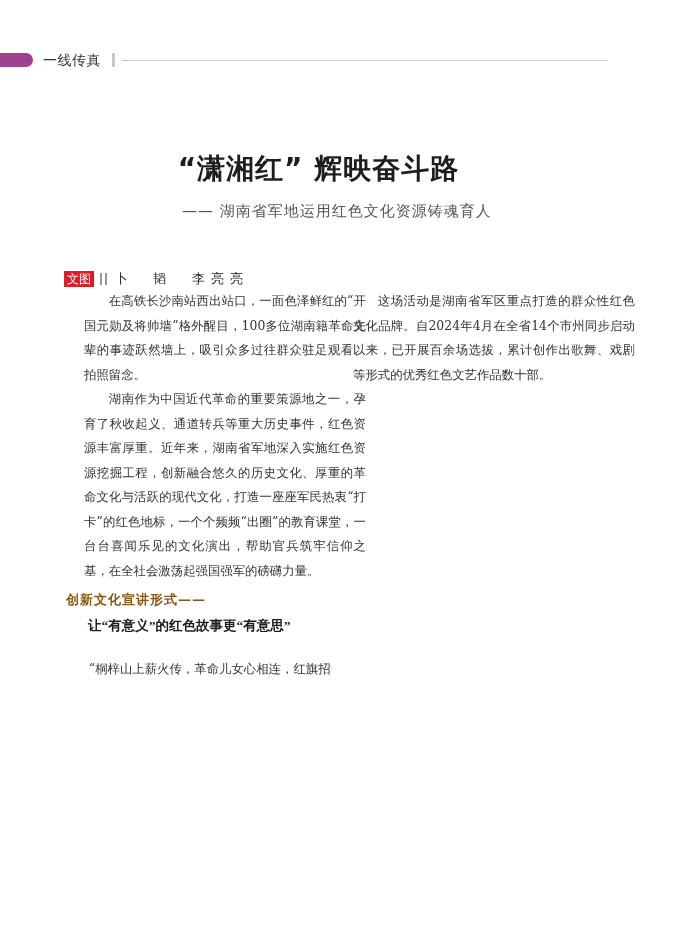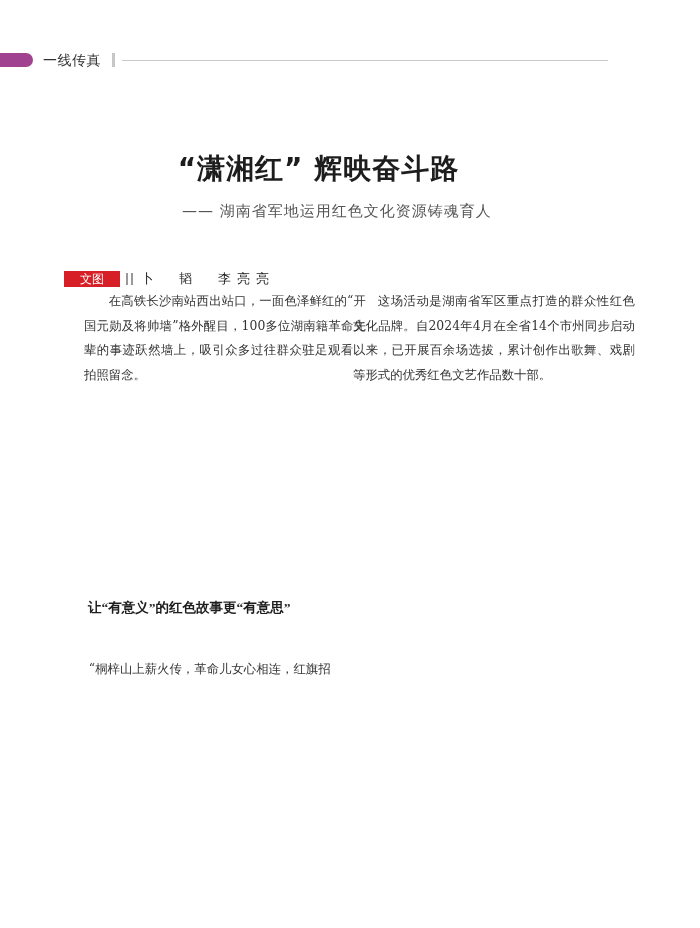--- a/index.html
+++ b/index.html
@@ -12,21 +12,21 @@
   .section-label { position: absolute; left: 43px; top: 0; font-family: "DejaVu Sans", "Liberation Sans", sans-serif; font-size: 14px; color: #333; letter-spacing: 0.5px; line-height: 20px; }
   .section-sep { position: absolute; left: 112px; top: 3px; width: 3px; height: 14px; background: #c7c7c7; }
   .section-rule { position: absolute; left: 122px; top: 10px; right: 0; height: 1px; background: #c9c9c9; }
 
   
   .title { position: absolute; top: 150px; left: 0; width: 637px; text-align: center; font-family: "DejaVu Sans", "Liberation Sans", sans-serif; font-weight: bold; font-size: 28px; color: #1d1d1d; letter-spacing: 1px; }
   .subtitle { position: absolute; top: 202px; left: 182px; font-family: "DejaVu Sans", "Liberation Sans", sans-serif; font-size: 15px; color: #555; letter-spacing: 1px; }
 
   
   .byline { position: absolute; top: 270px; left: 64px; height: 18px; display: flex; align-items: center; font-family: "DejaVu Sans", "Liberation Sans", sans-serif; font-size: 13px; }
-  .byline-badge { background: #d61f26; color: #fff; font-size: 12px; padding: 0 16px; line-height: 16px; }
+  .byline-badge { background: #d61f26; color: #fff; font-size: 12px; padding: 0 3px; line-height: 16px; }
   .byline-sep { width: 2px; height: 12px; background: #999; margin: 0 3px 0 6px; }
   .byline-sep2 { width: 2px; height: 12px; background: #999; margin-right: 8px; }
   .byline-author { font-weight: normal; color: #222; margin-right: 20px; letter-spacing: 6px; }
 
   
   .col { position: absolute; width: 282px; font-size: 12.4px; line-height: 24.5px; color: #333; text-align: justify; }
   .col p { text-indent: 2em; }
   .col-left { left: 64px; top: 289px; margin-left: 20px; }
   .col-right { left: 353px; top: 289px; }
 
@@ -73,23 +73,25 @@
 <div class="byline">
   <span class="byline-badge">文图</span>
   <span class="byline-sep"></span>
   <span class="byline-sep2"></span>
   <span class="byline-author">卜　韬</span>
   <span class="byline-author">李亮亮</span>
 </div>
 
 <div class="col col-left">
   <p>在高铁长沙南站西出站口，一面色泽鲜红的“开国元勋及将帅墙”格外醒目，100多位湖南籍革命先辈的事迹跃然墙上，吸引众多过往群众驻足观看、拍照留念。</p>
+  <p>湖南作为中国近代革命的重要策源地之一，孕育了秋收起义、通道转兵等重大历史事件，红色资源丰富厚重。近年来，湖南省军地深入实施红色资源挖掘工程，创新融合悠久的历史文化、厚重的革命文化与活跃的现代文化，打造一座座军民热衷“打卡”的红色地标，一个个频频“出圈”的教育课堂，一台台喜闻乐见的文化演出，帮助官兵筑牢信仰之基，在全社会激荡起强国强军的磅礴力量。</p>
 </div>
 
 <div class="subhead">
+  <div class="subhead-kicker">创新文化宣讲形式——</div>
   <div class="subhead-main">让“有意义”的红色故事更“有意思”</div>
 </div>
 
 <div class="left-tail">“桐梓山上薪火传，革命儿女心相连，红旗招</div>
 
 <div class="col col-right">
   <p>这场活动是湖南省军区重点打造的群众性红色文化品牌。自2024年4月在全省14个市州同步启动以来，已开展百余场选拔，累计创作出歌舞、戏剧等形式的优秀红色文艺作品数十部。</p>
 </div>
 
 <div class="photo">

